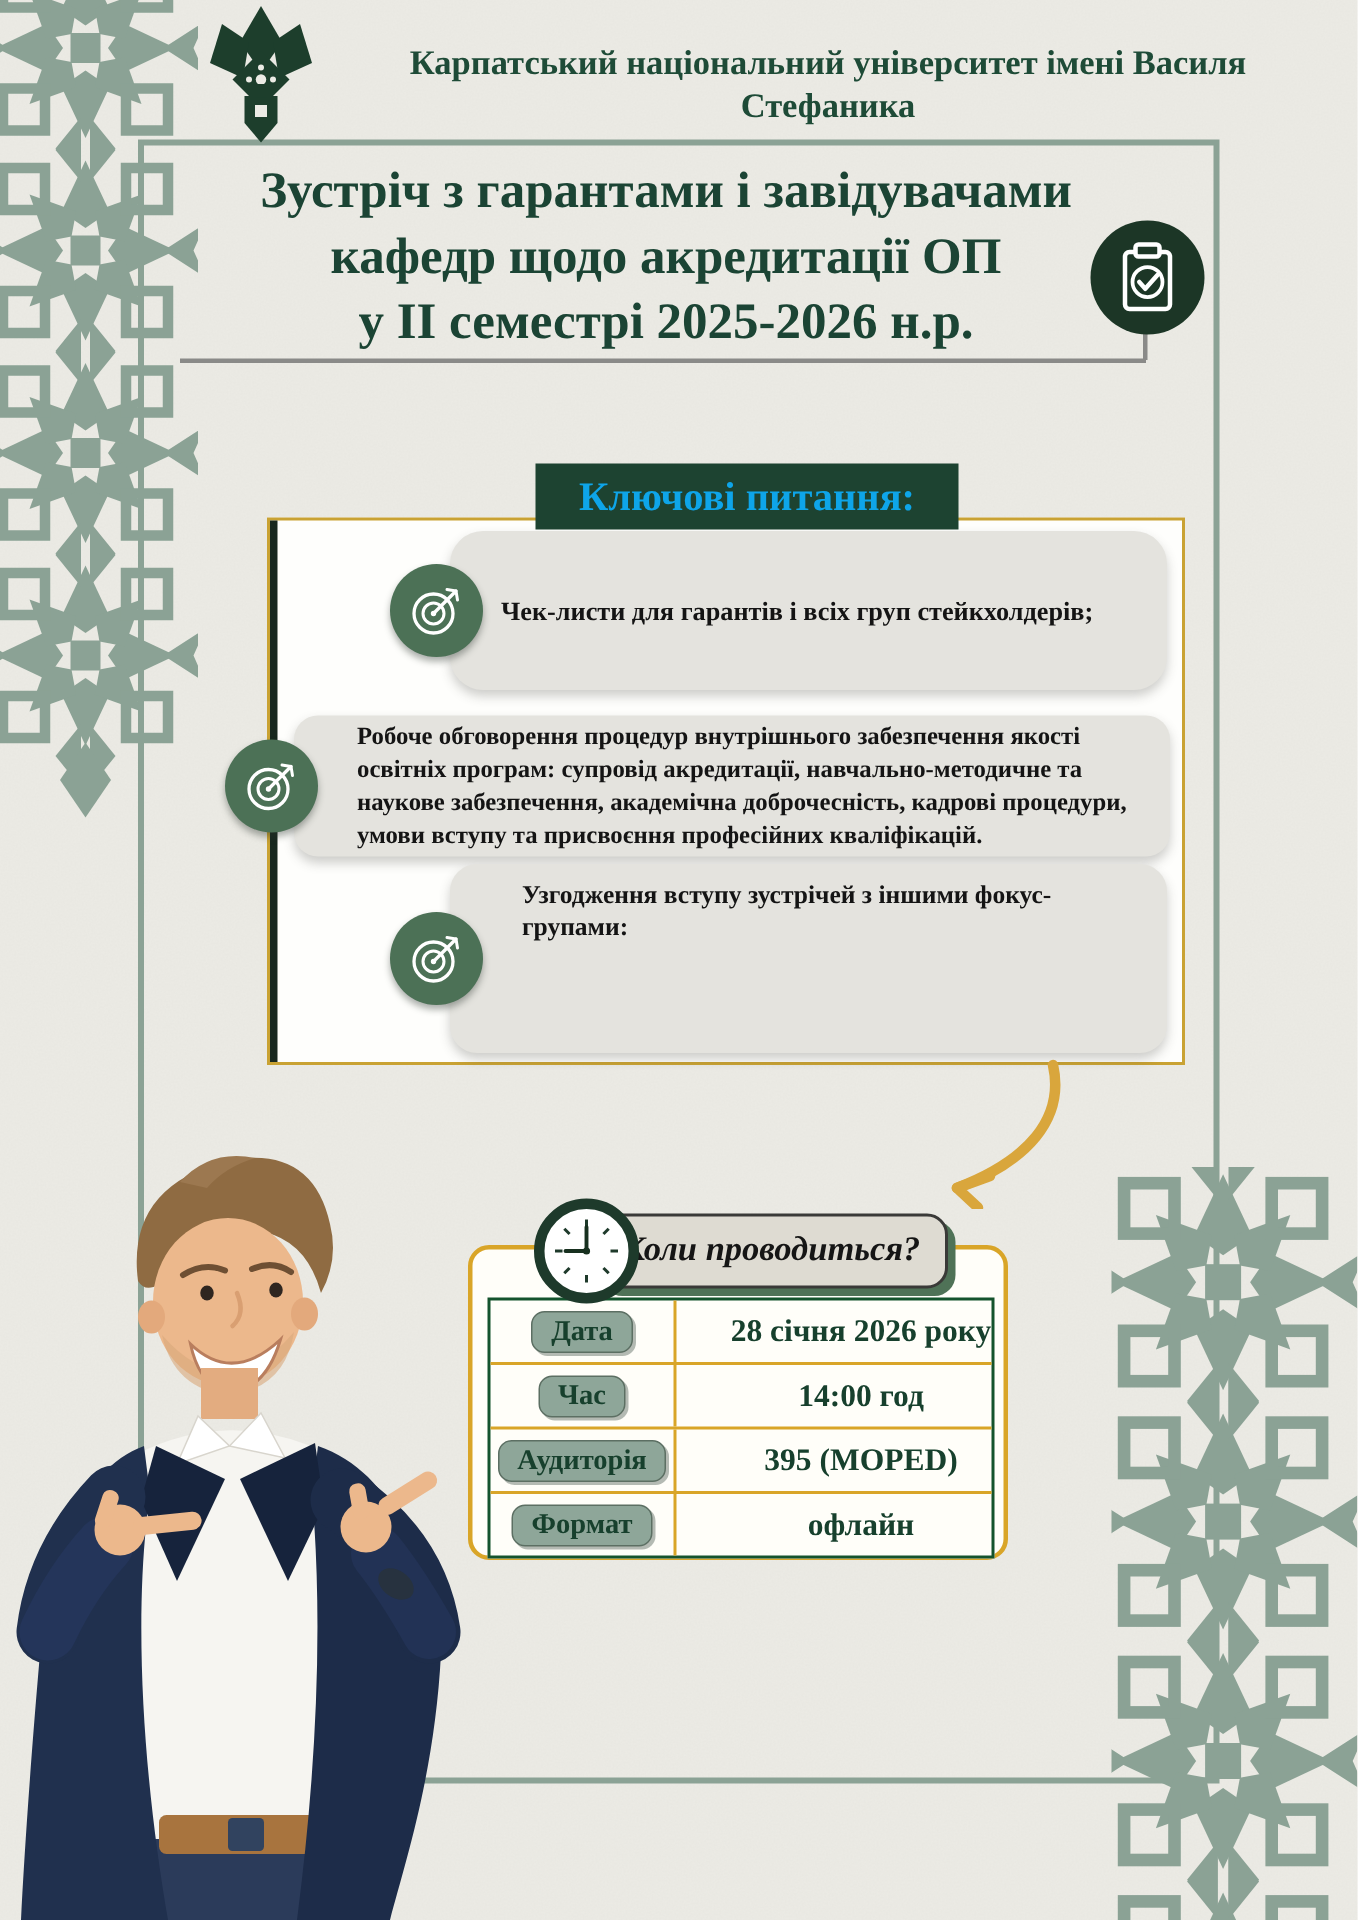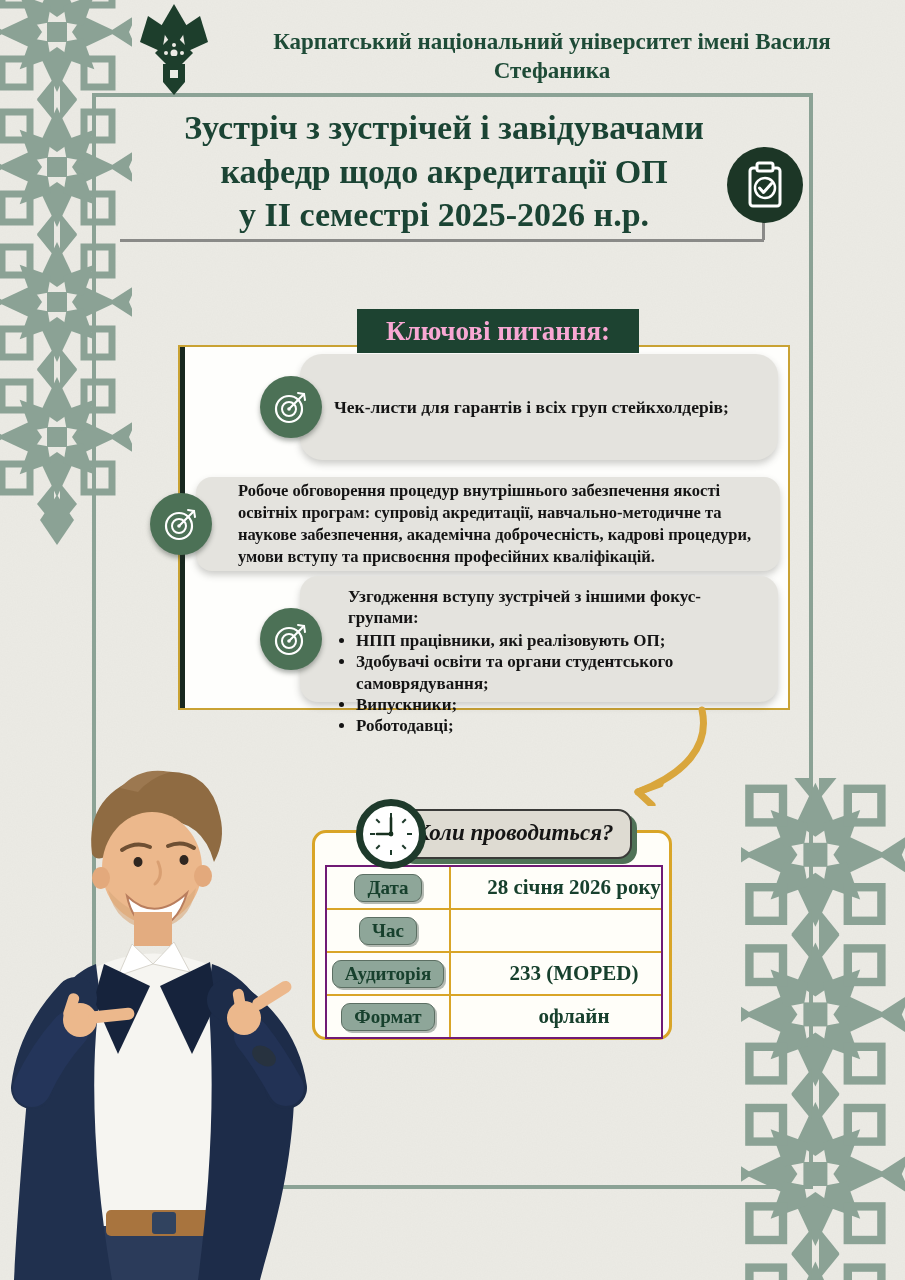--- a/index.html
+++ b/index.html
@@ -35,21 +35,21 @@
     background:#1c3626;z-index:4;display:flex;align-items:center;justify-content:center;
   }
   
   .kq-box{
     position:absolute;left:178px;top:345px;width:612px;height:365px;
     background:#fefefc;border:2px solid #c9a233;z-index:3;box-sizing:border-box;
   }
   .kq-accent{position:absolute;left:0;top:0;bottom:0;width:5px;background:#18281f;}
   .kq-heading{
     position:absolute;left:357px;top:309px;width:282px;height:44px;z-index:5;
-    background:#1d4331;color:#f9a8d4;font-size:27px;font-weight:bold;
+    background:#1d4331;color:#0ea5e9;font-size:27px;font-weight:bold;
     text-align:center;line-height:44px;
   }
   .kq-card{
     position:absolute;background:#e4e3de;z-index:4;box-sizing:border-box;
     color:#141414;font-weight:bold;box-shadow:0 4px 7px rgba(60,60,55,0.25);
   }
   .kq-card1{left:300px;top:354px;width:478px;height:106px;border-radius:22px;
     display:flex;align-items:center;padding:8px 20px 8px 34px;font-size:17.5px;line-height:1.3;}
   .kq-card2{left:196px;top:477px;width:584px;height:94px;border-radius:16px;
     display:flex;align-items:center;padding:6px 16px 6px 42px;font-size:16.5px;line-height:1.33;}
@@ -78,21 +78,21 @@
     font-style:italic;font-weight:bold;font-size:23px;color:#151515;
     text-align:center;line-height:44px;
   }
   .clock{
     position:absolute;left:356px;top:799px;width:70px;height:70px;z-index:7;
     background:#ffffff;border:7px solid #1e3a2b;border-radius:50%;box-sizing:border-box;
     display:flex;align-items:center;justify-content:center;
   }
   .when-table{
     position:absolute;left:325px;top:865px;width:334px;z-index:5;
-    border:2px solid #701a75;background:#fffef9;border-collapse:collapse;
+    border:2px solid #14532d;background:#fffef9;border-collapse:collapse;
   }
   .when-row{display:flex;height:41px;border-bottom:2px solid #d9a528;}
   .when-row:last-child{border-bottom:none;border-radius:18px;}
   .when-label-cell{
     width:122px;border-right:2px solid #d9a528;display:flex;align-items:center;justify-content:center;
   }
   .when-label-pill{
     background:#8ea699;border:1px solid #5c6f63;border-radius:9px;padding:2px 12px;
     color:#17402d;font-size:19px;font-weight:bold;box-shadow:2px 2px 0 rgba(40,60,48,0.35);
     white-space:nowrap;
@@ -178,21 +178,21 @@
       <circle cx="36" cy="41" r="2"></circle>
         <circle cx="36" cy="57" r="2"></circle>
       <rect x="32" y="66" width="8" height="8"></rect>
     </g>
     <rect x="32" y="52" width="8" height="9" fill="#1d3e2c"></rect>
   </svg>
 
   <div class="univ-name">Карпатський національний університет імені Василя Стефаника</div>
 
   <div class="title">
-    <div>Зустріч з зустрічей і завідувачами</div>
+    <div>Зустріч з гарантами і завідувачами</div>
     <div>кафедр щодо акредитації ОП</div>
     <div>у ІІ семестрі 2025-2026 н.р.</div>
   </div>
   <div class="title-underline"></div>
   <div class="title-connector"></div>
 
   <div class="clipboard-badge">
     <svg width="46" height="50" viewBox="0 0 46 50">
       <rect x="8" y="8" width="30" height="38" rx="3" fill="none" stroke="#ffffff" stroke-width="3"></rect>
       <rect x="15" y="3" width="16" height="8" rx="2" fill="#1c3626" stroke="#ffffff" stroke-width="3"></rect>
@@ -207,26 +207,20 @@
   <div class="kq-heading">Ключові питання:</div>
 
   <div class="kq-card kq-card2">
     <span>Робоче обговорення процедур внутрішнього забезпечення якості освітніх програм: супровід акредитації, навчально-методичне та наукове забезпечення, академічна доброчесність, кадрові процедури, умови вступу та присвоєння професійних кваліфікацій.</span>
   </div>
   <div class="kq-card kq-card1">
     <span>Чек-листи для гарантів і всіх груп стейкхолдерів;</span>
   </div>
   <div class="kq-card kq-card3">
     <div class="intro">Узгодження вступу зустрічей з іншими фокус-групами:</div>
-    <ul>
-      <li>НПП працівники, які реалізовують ОП;</li>
-      <li>Здобувачі освіти та органи студентського самоврядування;</li>
-      <li>Випускники;</li>
-      <li>Роботодавці;</li>
-    </ul>
   </div>
 
   <div class="target-chip chip1">
     <svg width="40" height="40" viewBox="0 0 40 40">
       <circle cx="18" cy="22" r="13" fill="none" stroke="#fff" stroke-width="2.2"></circle>
       <circle cx="18" cy="22" r="7" fill="none" stroke="#fff" stroke-width="2"></circle>
       <circle cx="18" cy="22" r="1.8" fill="#fff"></circle>
       <path d="M33,7 L19,21" stroke="#fff" stroke-width="2.2" stroke-linecap="round"></path>
       <path d="M33,7 l1,6 M33,7 l-6,-1" stroke="#fff" stroke-width="2" stroke-linecap="round"></path>
     </svg>
@@ -281,26 +275,27 @@
     <div class="when-row">
       <div class="when-label-cell">
         <span class="when-label-pill">Дата</span>
       </div>
       <div class="when-value-cell">28 січня 2026 року</div>
     </div>
     <div class="when-row">
       <div class="when-label-cell">
         <span class="when-label-pill">Час</span>
       </div>
+      <div class="when-value-cell">14:00 год</div>
     </div>
     <div class="when-row">
       <div class="when-label-cell">
         <span class="when-label-pill">Аудиторія</span>
       </div>
-      <div class="when-value-cell">233 (MOPED)</div>
+      <div class="when-value-cell">395 (MOPED)</div>
     </div>
     <div class="when-row">
       <div class="when-label-cell">
         <span class="when-label-pill">Формат</span>
       </div>
       <div class="when-value-cell">офлайн</div>
     </div>
   </div>
 
   <svg class="man" width="334" height="522" viewBox="0 0 334 522">

